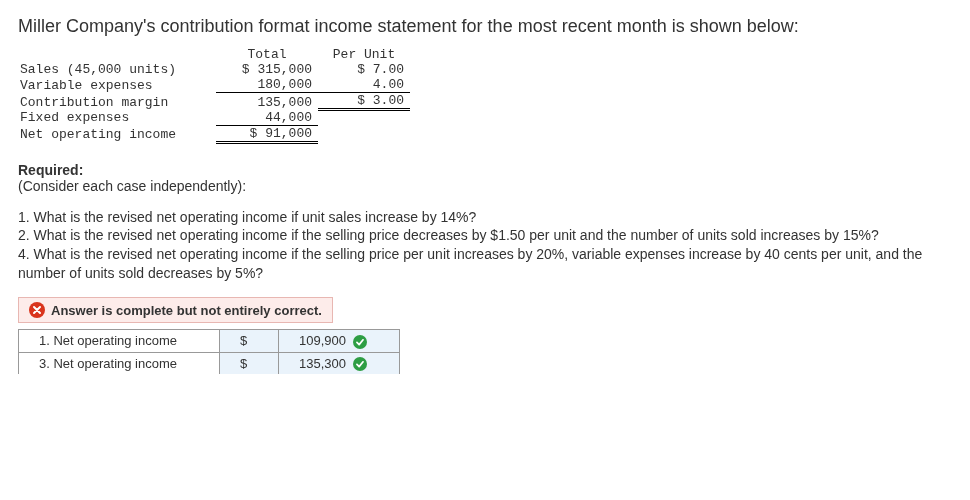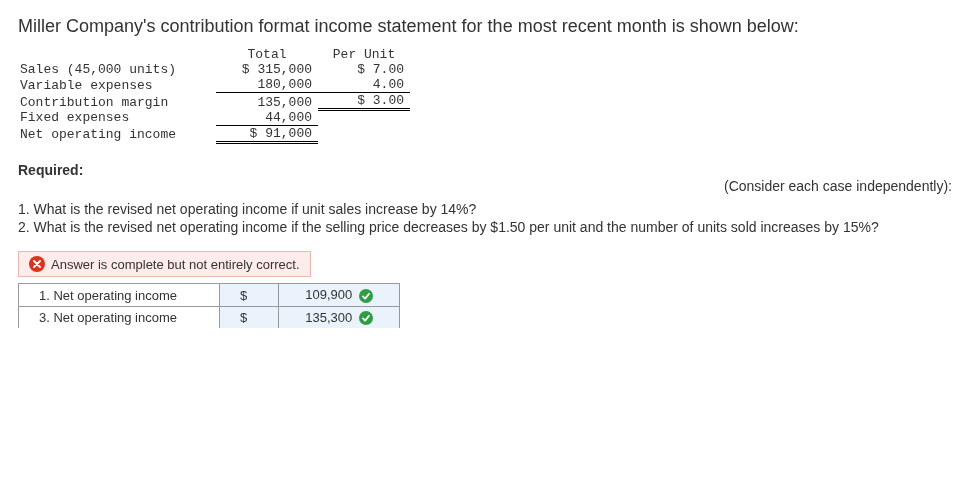--- a/index.html
+++ b/index.html
@@ -28,51 +28,51 @@
     white-space: nowrap;
   }
   .income-table .label-col { width: 190px; padding-left: 2px; }
   .income-table .total-col { width: 90px; text-align: right; }
   .income-table .unit-col  { width: 80px; text-align: right; }
   .hdr { text-align: center !important; }
   .underline-single { border-bottom: 1px solid #000; }
   .underline-double { border-bottom: 3px double #000; }
 
   .required-lbl { font-weight: bold; margin-top: 4px; }
-  .consider { margin-bottom: 6px; text-align: right; }
+  .consider { margin-bottom: 14px; }
   .questions { margin-bottom: 14px; line-height: 1.35; }
 
   .feedback-bar {
     display: inline-flex;
     align-items: center;
     background: #fdecea;
     border: 1px solid #e8b7b2;
     padding: 4px 10px;
-    font-weight: normal;
+    font-weight: bold;
     font-size: 13px;
     color: #333;
     margin-bottom: 6px;
   }
   .feedback-bar .xmark {
     margin-right: 6px;
     display: inline-flex;
   }
 
   .answer-table {
     border-collapse: collapse;
     font-size: 13px;
   }
   .answer-table td {
     border: 1px solid #999;
     padding: 3px 20px;
     vertical-align: middle;
   }
   .answer-table .ans-label { width: 160px; }
   .answer-table .ans-cur   { width: 18px; text-align: left; background: #eaf3fb; }
-  .answer-table .ans-val   { width: 80px; text-align: center; background: #eaf3fb; position: relative; }
+  .answer-table .ans-val   { width: 80px; text-align: left; background: #eaf3fb; position: relative; }
   .mark {
     display: inline-flex;
     vertical-align: middle;
     margin-left: 3px;
   }
   .cutoff-row td { border-bottom: none; }
   .table-wrap { position: relative; overflow: hidden; height: 62px; }
 </style>
 </head>
 <body>
@@ -115,20 +115,21 @@
   </tr>
 </tbody>
   </table>
 
 <div class="required-lbl">Required:</div>
 <div class="consider">(Consider each case independently):</div>
 
 <div class="questions">
   <div>1. What is the revised net operating income if unit sales increase by 14%?</div>
   <div>2. What is the revised net operating income if the selling price decreases by $1.50 per unit and the number of units sold increases by 15%?</div>
+  <div>4. What is the revised net operating income if the selling price per unit increases by 20%, variable expenses increase by 40 cents per unit, and the number of units sold decreases by 5%?</div>
 </div>
 
 <div class="feedback-bar">
   <span class="xmark">
     <svg width="16" height="16" viewBox="0 0 16 16">
       <circle cx="8" cy="8" r="8" fill="#d9341c"></circle>
       <path d="M5 5 L11 11 M11 5 L5 11" stroke="#fff" stroke-width="2" stroke-linecap="round"></path>
     </svg>
   </span>
   <span>Answer is complete but not entirely correct.</span>

